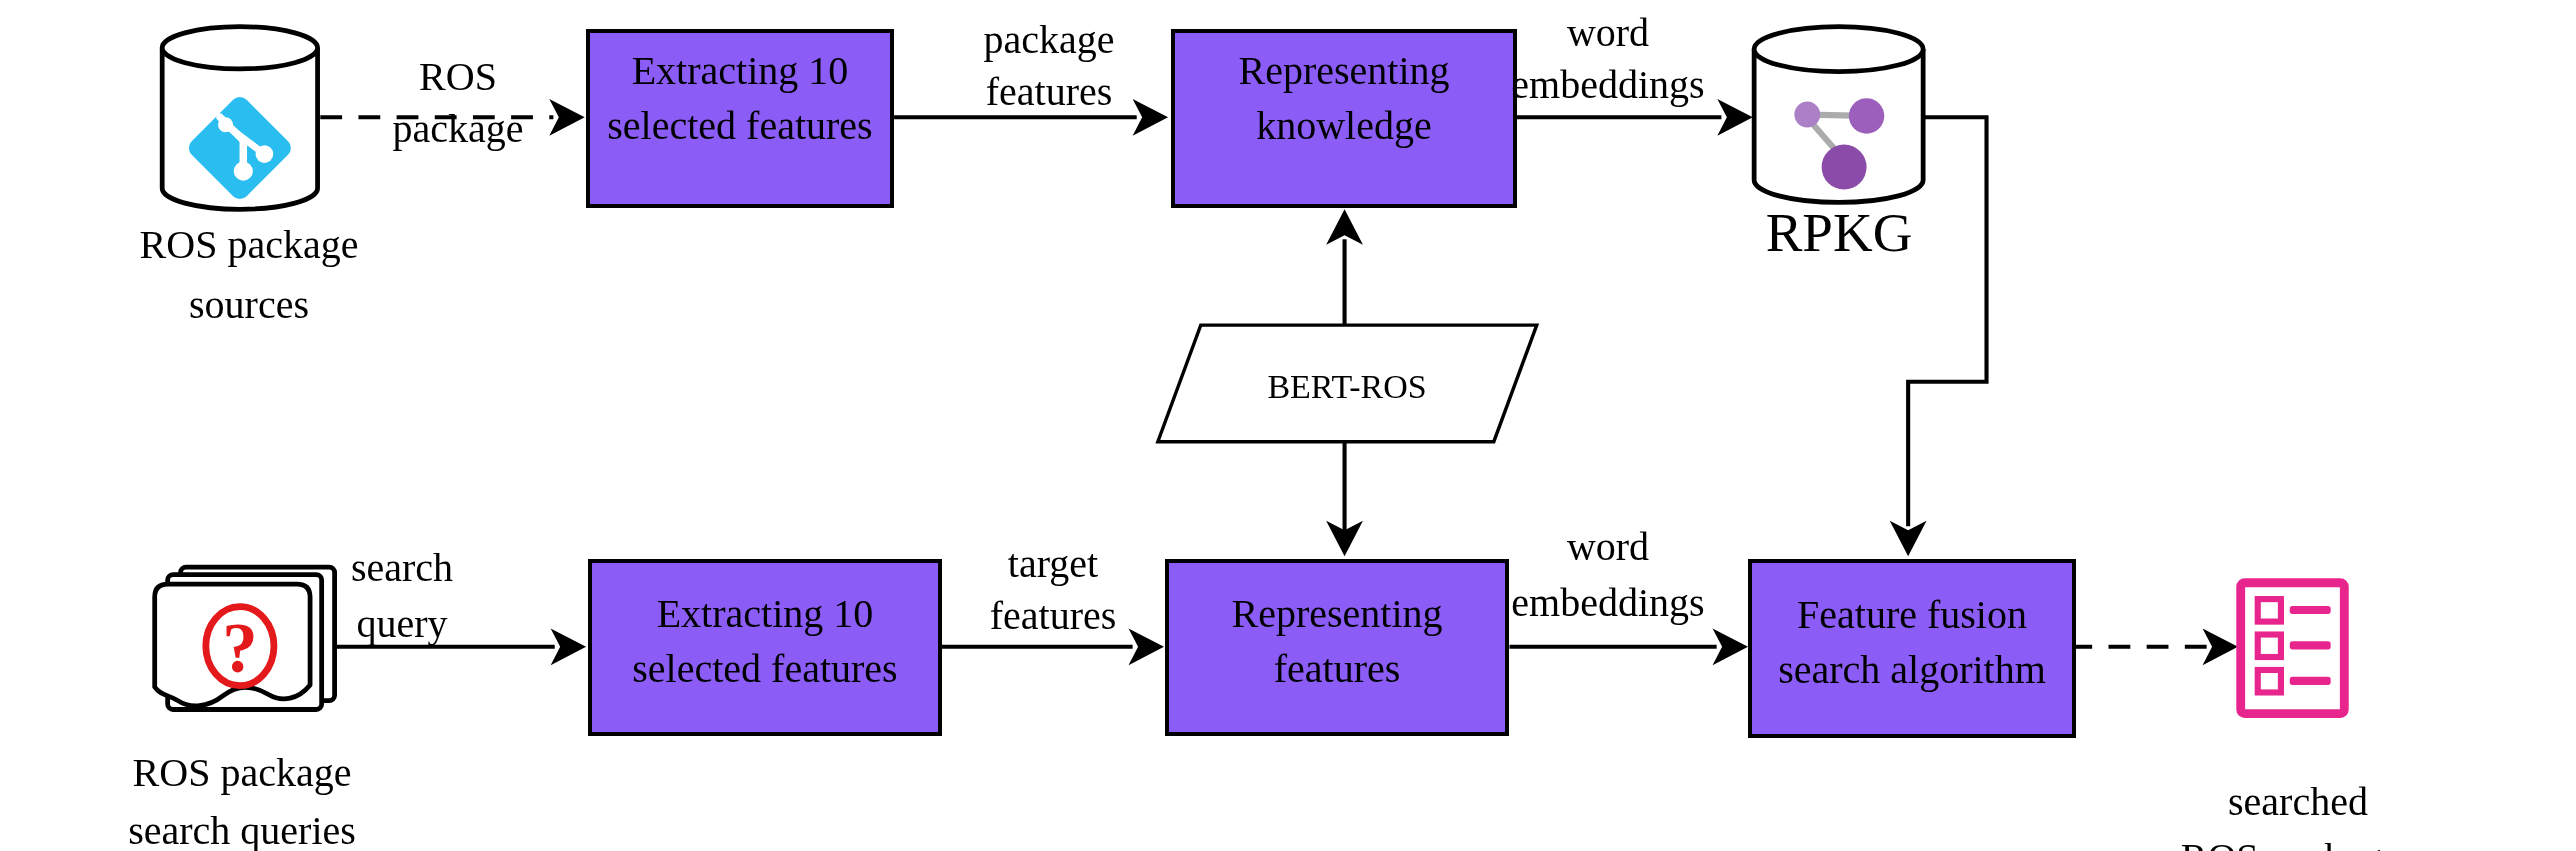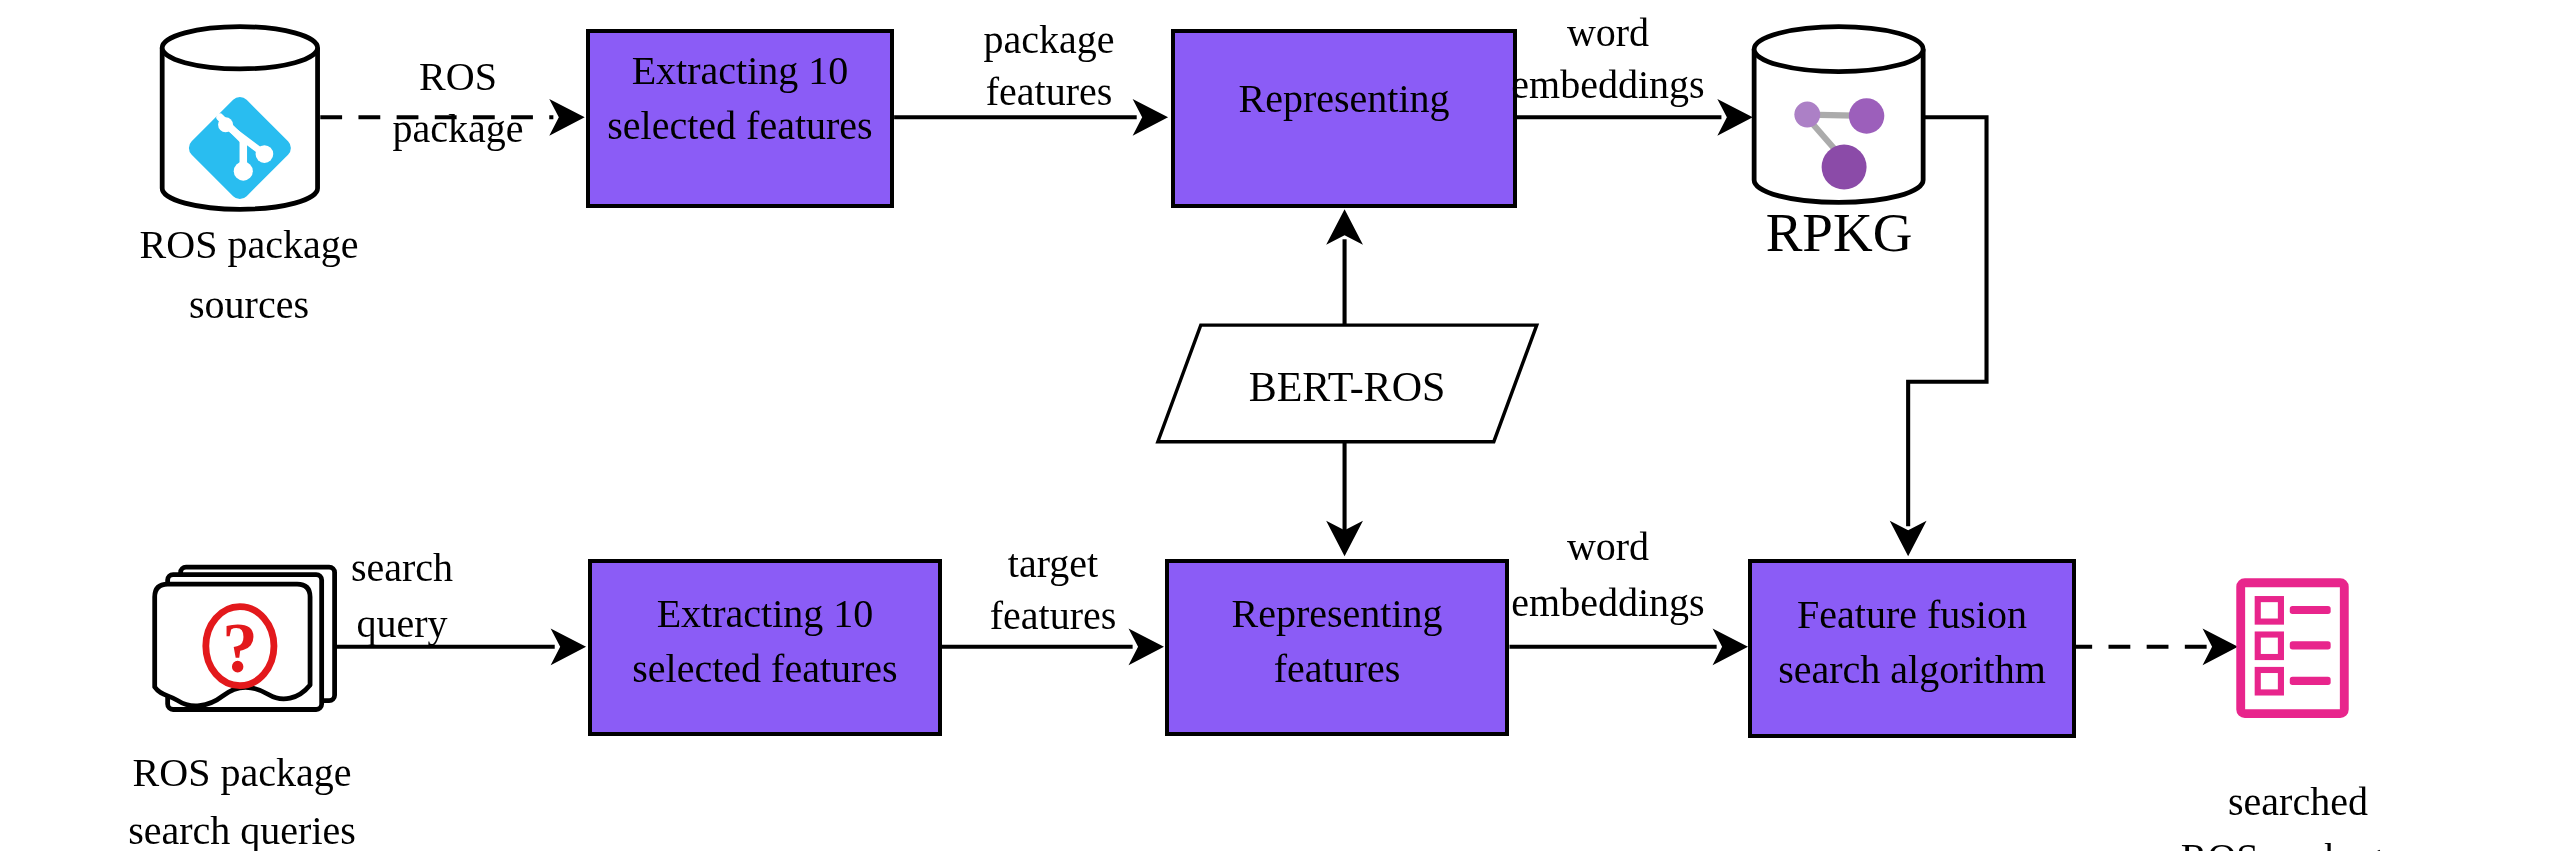--- a/index.html
+++ b/index.html
@@ -30,21 +30,21 @@
     transform:translateX(-50%);
     text-align:center;
     font-size:40px;line-height:52px;
     white-space:nowrap;
   }
   .lbl span{display:block;}
   .lh82{line-height:56px;}
   .lh88{line-height:60px;}
   .lh85{line-height:58px;}
   .single{font-size:55px;}
-  .bertros{font-size:42px;}
+  .bertros{font-size:34px;}
 </style>
 </head>
 <body>
 
 <div class="canvas">
 
   <svg class="layer" width="2576" height="852" viewBox="0 0 3780 1250">
 
     <g>
       <line x1="470" y1="172" x2="812" y2="172" stroke="#000" stroke-width="6" stroke-dasharray="32 24"></line>
@@ -140,20 +140,21 @@
     </g>
   </svg>
 
   <div class="box pad-top-row" style="left:586px;top:29px;width:308px;height:179px;">
     <span>Extracting 10</span>
     <span>selected features</span>
   </div>
 
   <div class="box pad-top-row" style="left:1171px;top:29px;width:346px;height:179px;">
     <span>Representing</span>
+    <span>knowledge</span>
   </div>
 
   <div class="box pad-bot-row" style="left:588px;top:559px;width:354px;height:177px;">
     <span>Extracting 10</span>
     <span>selected features</span>
   </div>
 
   <div class="box pad-bot-row" style="left:1165px;top:559px;width:344px;height:177px;">
     <span>Representing</span>
     <span>features</span>

